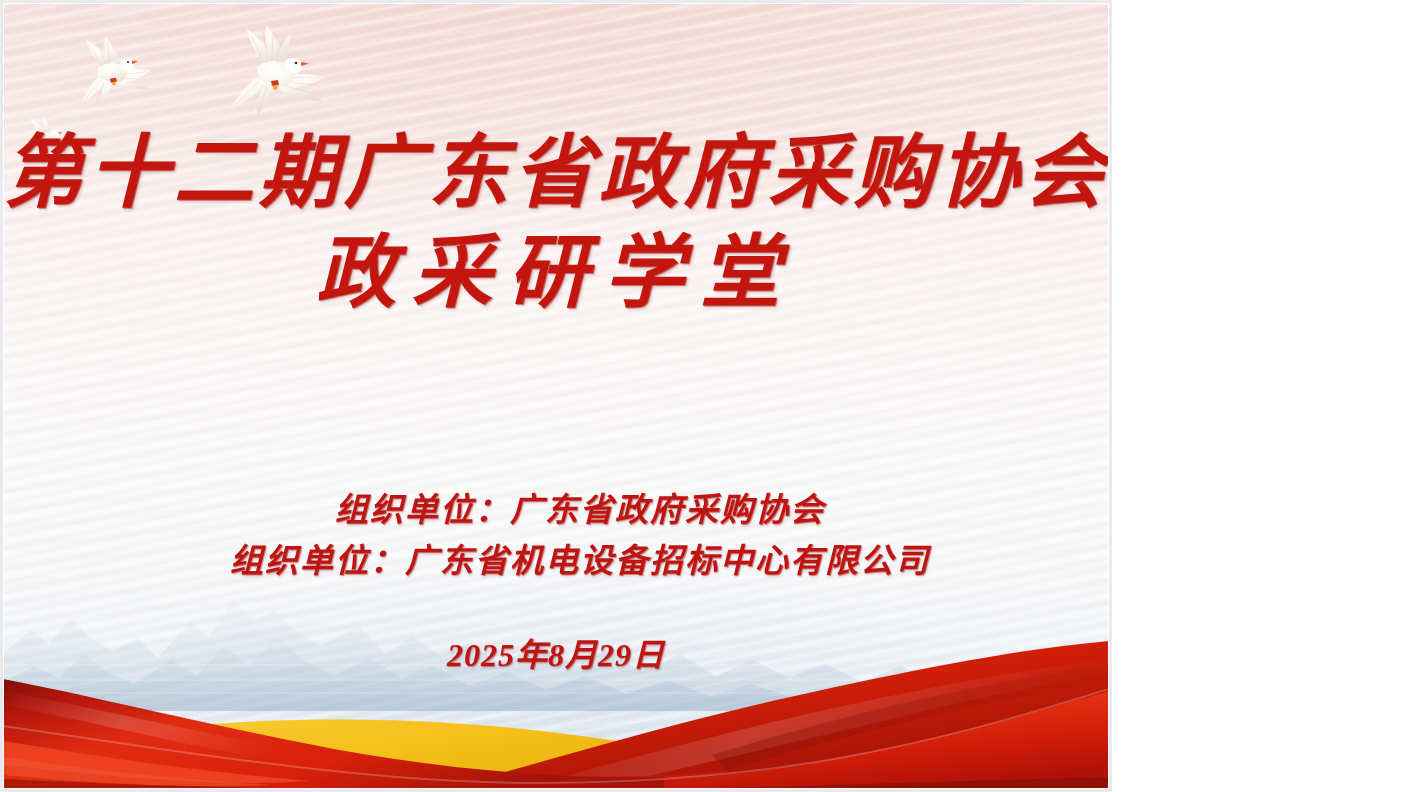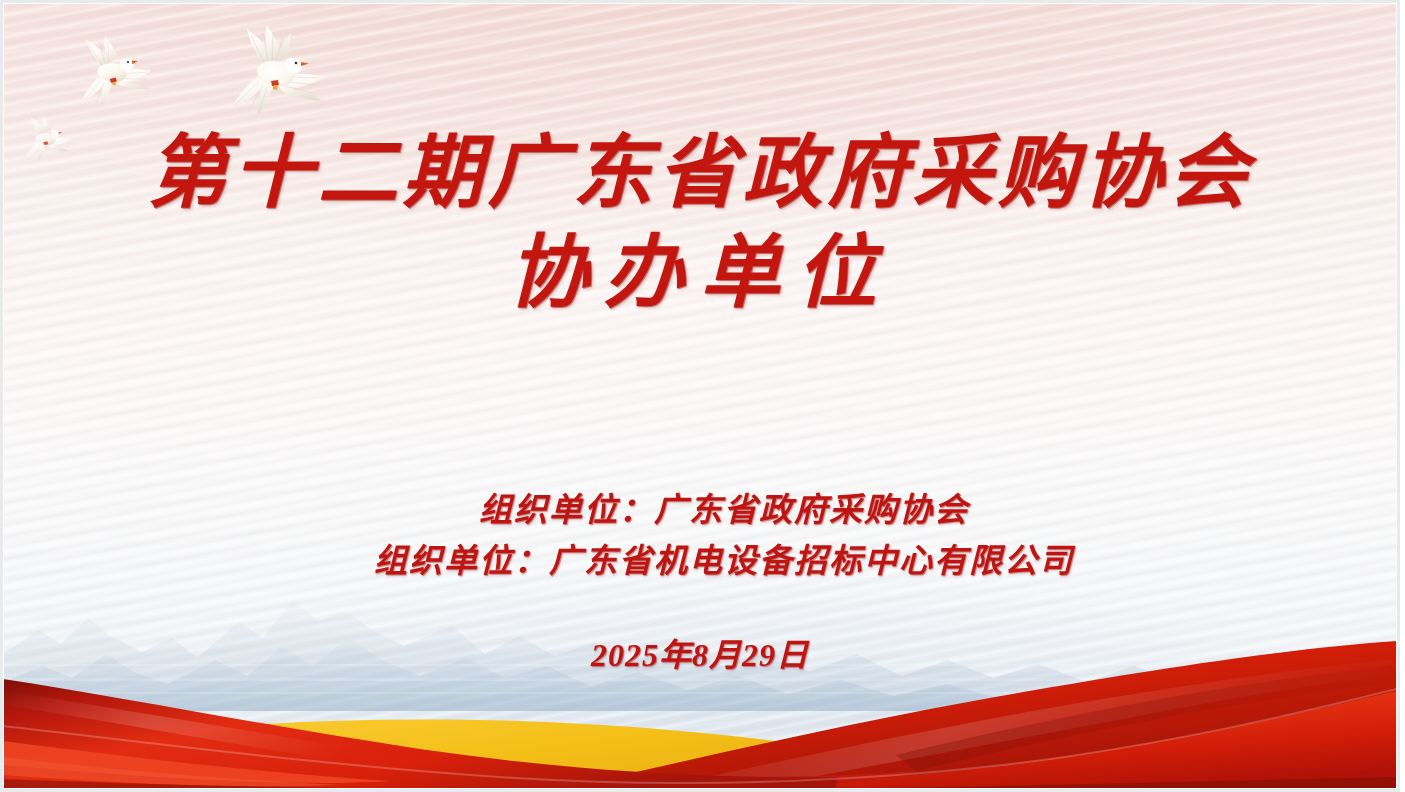--- a/index.html
+++ b/index.html
@@ -7,21 +7,21 @@
     margin: 0;
     padding: 0;
     background: #ffffff;
   }
   body {
     font-family: "Liberation Serif", "DejaVu Serif", serif;
   }
 
   #slide {
     position: relative;
-    width: 1400px;
+    width: 1112px;
     height: 792px;
     overflow: hidden;
     box-sizing: border-box;
     border: 3px solid #e9eaec;
     background: #faf6f5;
   }
 
   
   .bg-layer {
     position: absolute;
@@ -347,21 +347,21 @@
         C36,22 35,19 36,17 Z"></path>
       <path fill="#e0622a" d="M43,18 L47,18.6 L43,20.2 Z"></path>
       <path fill="url(#dgC)" d="M21,26 C16,30 11,36 8,42 C13,40 19,36 23,32
         C22,37 21,42 21,46 C24,41 27,36 29,30 Z"></path>
       <path fill="#cf3b22" d="M27,27 L31,26.5 L32,29.5 L28,30 Z"></path>
     </svg>
   </div>
 
   <div class="title-block">
     <span class="title-line title-line-1">第十二期广东省政府采购协会</span>
-    <span class="title-line title-line-2">协办单位</span>
+    <span class="title-line title-line-2">政采研学堂</span>
   </div>
 
   <div class="org-block">
     <span class="org-line">组织单位：广东省政府采购协会</span>
     <span class="org-line">组织单位：广东省机电设备招标中心有限公司</span>
   </div>
 
   <div class="date-block">
     <span class="date-text">2025年8月29日</span>
   </div>

